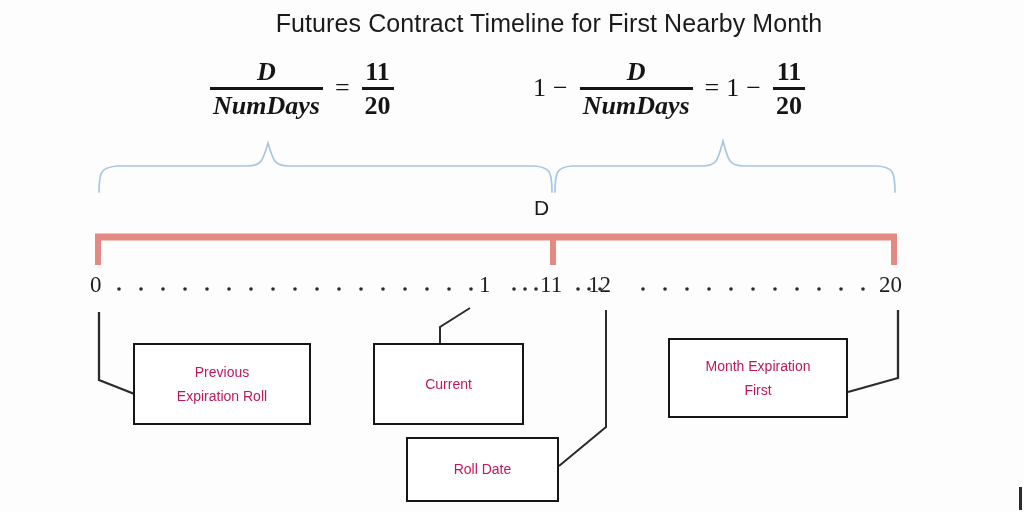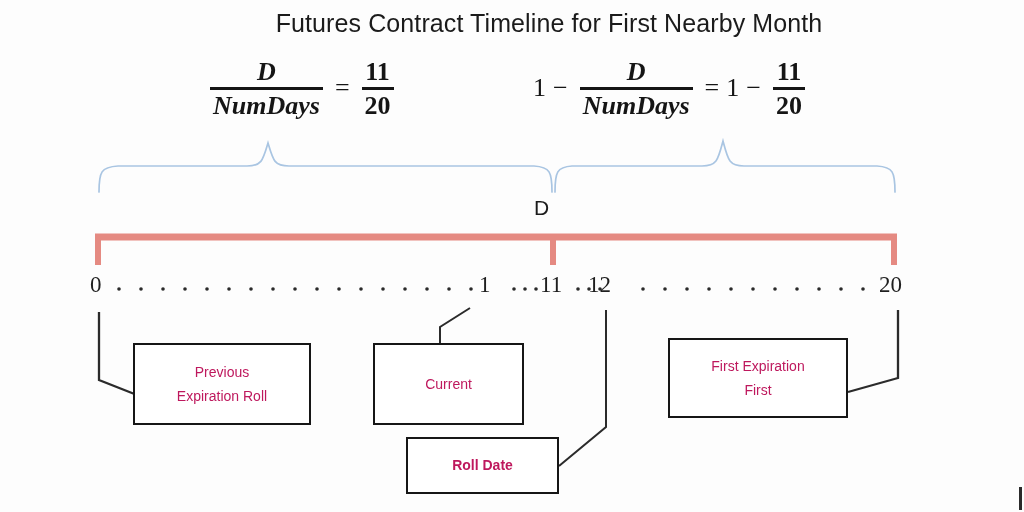--- a/index.html
+++ b/index.html
@@ -110,21 +110,21 @@
     flex-direction: column;
     align-items: center;
     justify-content: center;
     line-height: 1.75;
     text-align: center;
     box-sizing: border-box;
   }
   #box-prev { left: 133px; top: 343px; width: 178px;  height: 82px; }
   #box-curr { left: 373px; top: 343px; width: 151px;  height: 82px; }
   #box-next { left: 668px; top: 338px; width: 180px;  height: 80px; }
-  #box-roll { left: 406px; top: 437px; width: 153px;  height: 57px; font-weight: bold; }
+  #box-roll { left: 406px; top: 437px; width: 153px;  height: 65px; }
 
   
   #edge-mark {
     right: 2px;
     top: 487px;
     width: 3px;
     height: 23px;
     background: #2b2b2b;
   }
 </style>
@@ -253,21 +253,21 @@
   <div class="abs callout" id="box-prev">
     <span>Previous</span>
     <span>Expiration Roll</span>
   </div>
 
   <div class="abs callout" id="box-curr">
     <span>Current</span>
   </div>
 
   <div class="abs callout" id="box-next">
-    <span>First Expiration</span>
+    <span>Month Expiration</span>
     <span>First</span>
   </div>
 
   <div class="abs callout" id="box-roll">
     <span>Roll Date</span>
   </div>
 
   <div class="abs" id="edge-mark"></div>
 
 </div>

